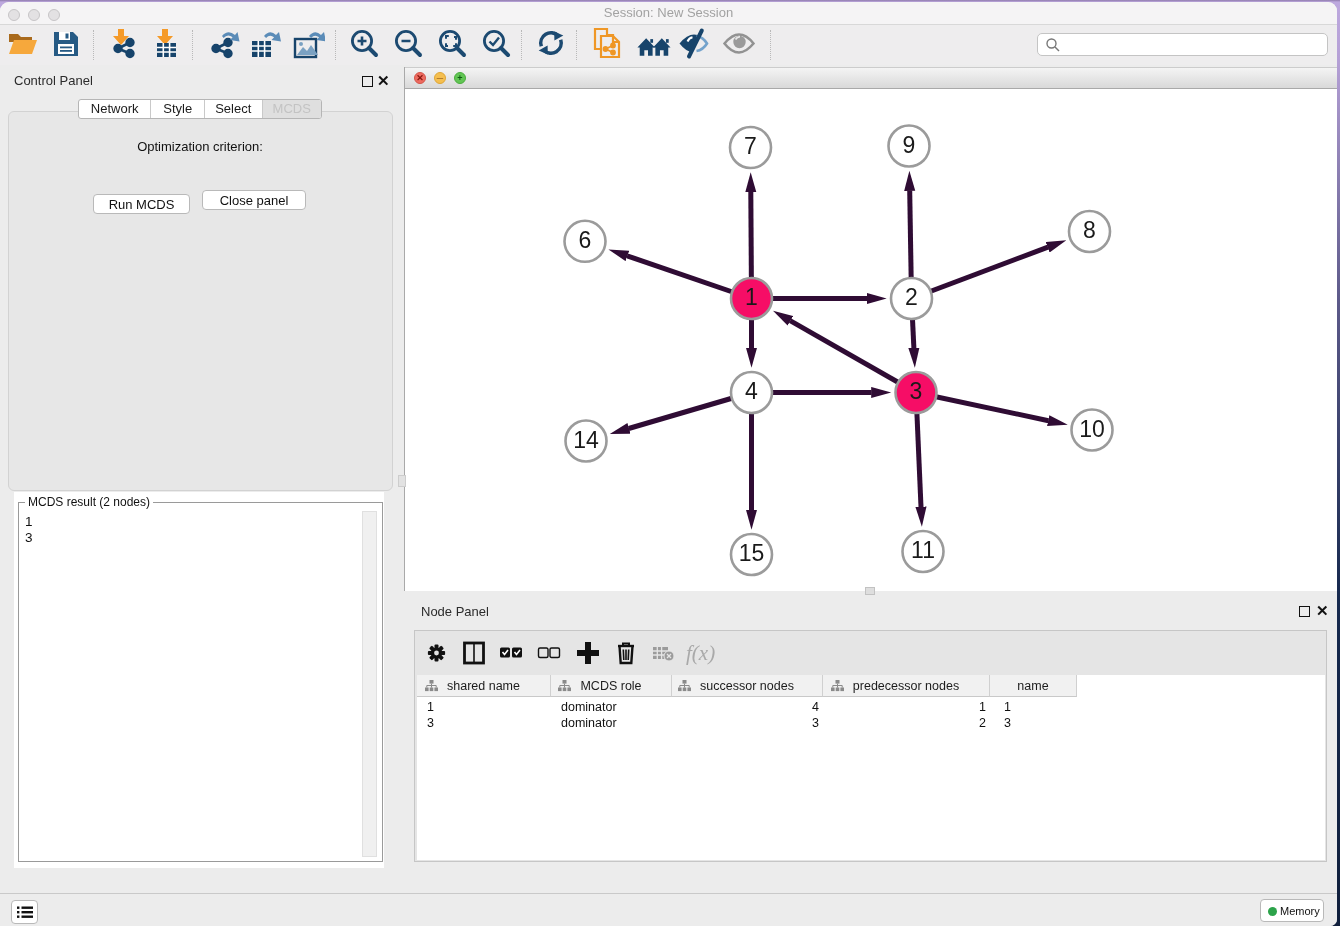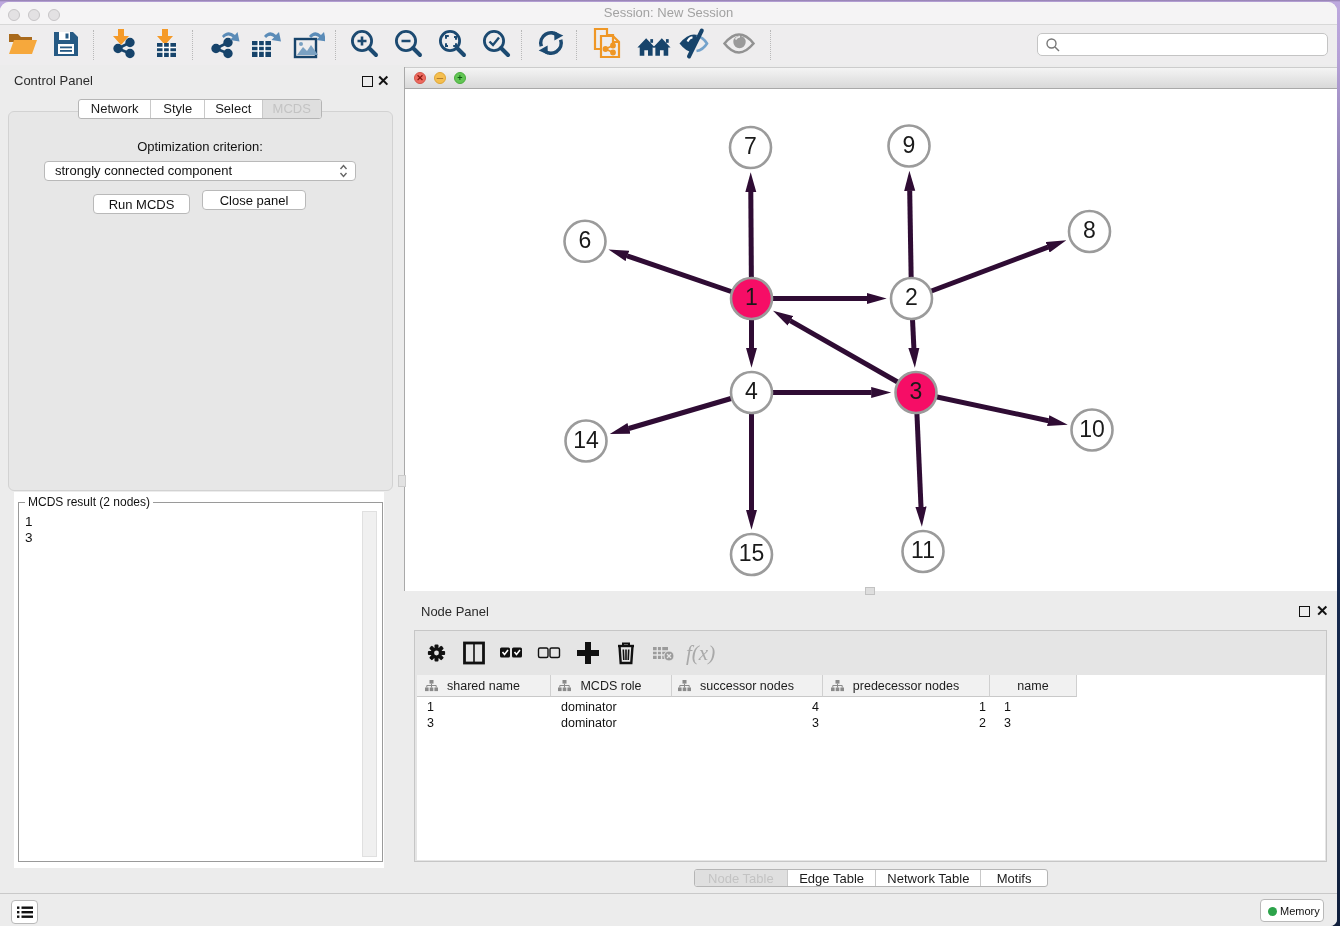--- a/index.html
+++ b/index.html
@@ -188,26 +188,20 @@
   <div class="hdr-float" style="left:362px;top:74px;"></div>
   <div class="abs" style="left:377px;top:70px;font-size:15px;font-weight:bold;color:#111;">✕</div>
   <div id="cp-pane"></div>
   <div class="tabgroup" style="left:78px;top:97px;width:244px;height:20px;">
     <div class="tabseg" style="width:73px;">Network</div>
     <div class="tabseg" style="width:54px;">Style</div>
     <div class="tabseg" style="width:58px;">Select</div>
     <div class="tabseg dis" style="width:59px;">MCDS</div>
   </div>
   <div id="optlabel">Optimization criterion:</div>
-  <div id="dropdown">strongly connected component
-    <svg width="9" height="14" viewBox="0 0 9 14" style="position:absolute;right:7px;top:2px;">
-      <path d="M1.5 5 L4.5 1.5 L7.5 5" fill="none" stroke="#666" stroke-width="1.4"></path>
-      <path d="M1.5 9 L4.5 12.5 L7.5 9" fill="none" stroke="#666" stroke-width="1.4"></path>
-    </svg>
-  </div>
   <div class="btn" style="left:93px;top:192px;width:97px;height:20px;line-height:19px;">Run MCDS</div>
   <div class="btn" style="left:202px;top:188px;width:104px;height:20px;line-height:19px;">Close panel</div>
   <div id="resultwrap">
     <div id="resultbox">
       <div id="resultlegend">MCDS result (2 nodes)</div>
       <div style="position:absolute;left:6px;top:11px;font-size:13.5px;color:#111;line-height:16px;">1<br>3</div>
       <div id="rscroll"></div>
     </div>
   </div>
 
@@ -366,26 +360,20 @@
       <div class="td" style="left:255px;top:24px;width:147px;text-align:right;">4</div>
       <div class="td" style="left:406px;top:24px;width:163px;text-align:right;">1</div>
       <div class="td" style="left:587px;top:24px;">1</div>
       <div class="td" style="left:10px;top:40px;">3</div>
       <div class="td" style="left:144px;top:40px;">dominator</div>
       <div class="td" style="left:255px;top:40px;width:147px;text-align:right;">3</div>
       <div class="td" style="left:406px;top:40px;width:163px;text-align:right;">2</div>
       <div class="td" style="left:587px;top:40px;">3</div>
     </div>
   </div>
-  <div class="tabgroup" style="left:694px;top:867px;width:354px;height:18px;">
-    <div class="tabseg dis" style="width:93px;line-height:17px;">Node Table</div>
-    <div class="tabseg" style="width:89px;line-height:17px;">Edge Table</div>
-    <div class="tabseg" style="width:105px;line-height:17px;">Network Table</div>
-    <div class="tabseg" style="width:66px;line-height:17px;">Motifs</div>
-  </div>
   <div id="statusbar">
     <div id="listbtn">
       <svg width="16" height="13" viewBox="0 0 16 13" style="position:absolute;left:5px;top:5px;">
         <g fill="#111">
             <rect x="0" y="0.5" width="2.4" height="2.4"></rect>
             <rect x="0" y="5" width="2.4" height="2.4"></rect>
             <rect x="0" y="9.5" width="2.4" height="2.4"></rect>
         <rect x="4.5" y="0.5" width="11.5" height="2.4"></rect>
             <rect x="4.5" y="5" width="11.5" height="2.4"></rect>
             <rect x="4.5" y="9.5" width="11.5" height="2.4"></rect>

